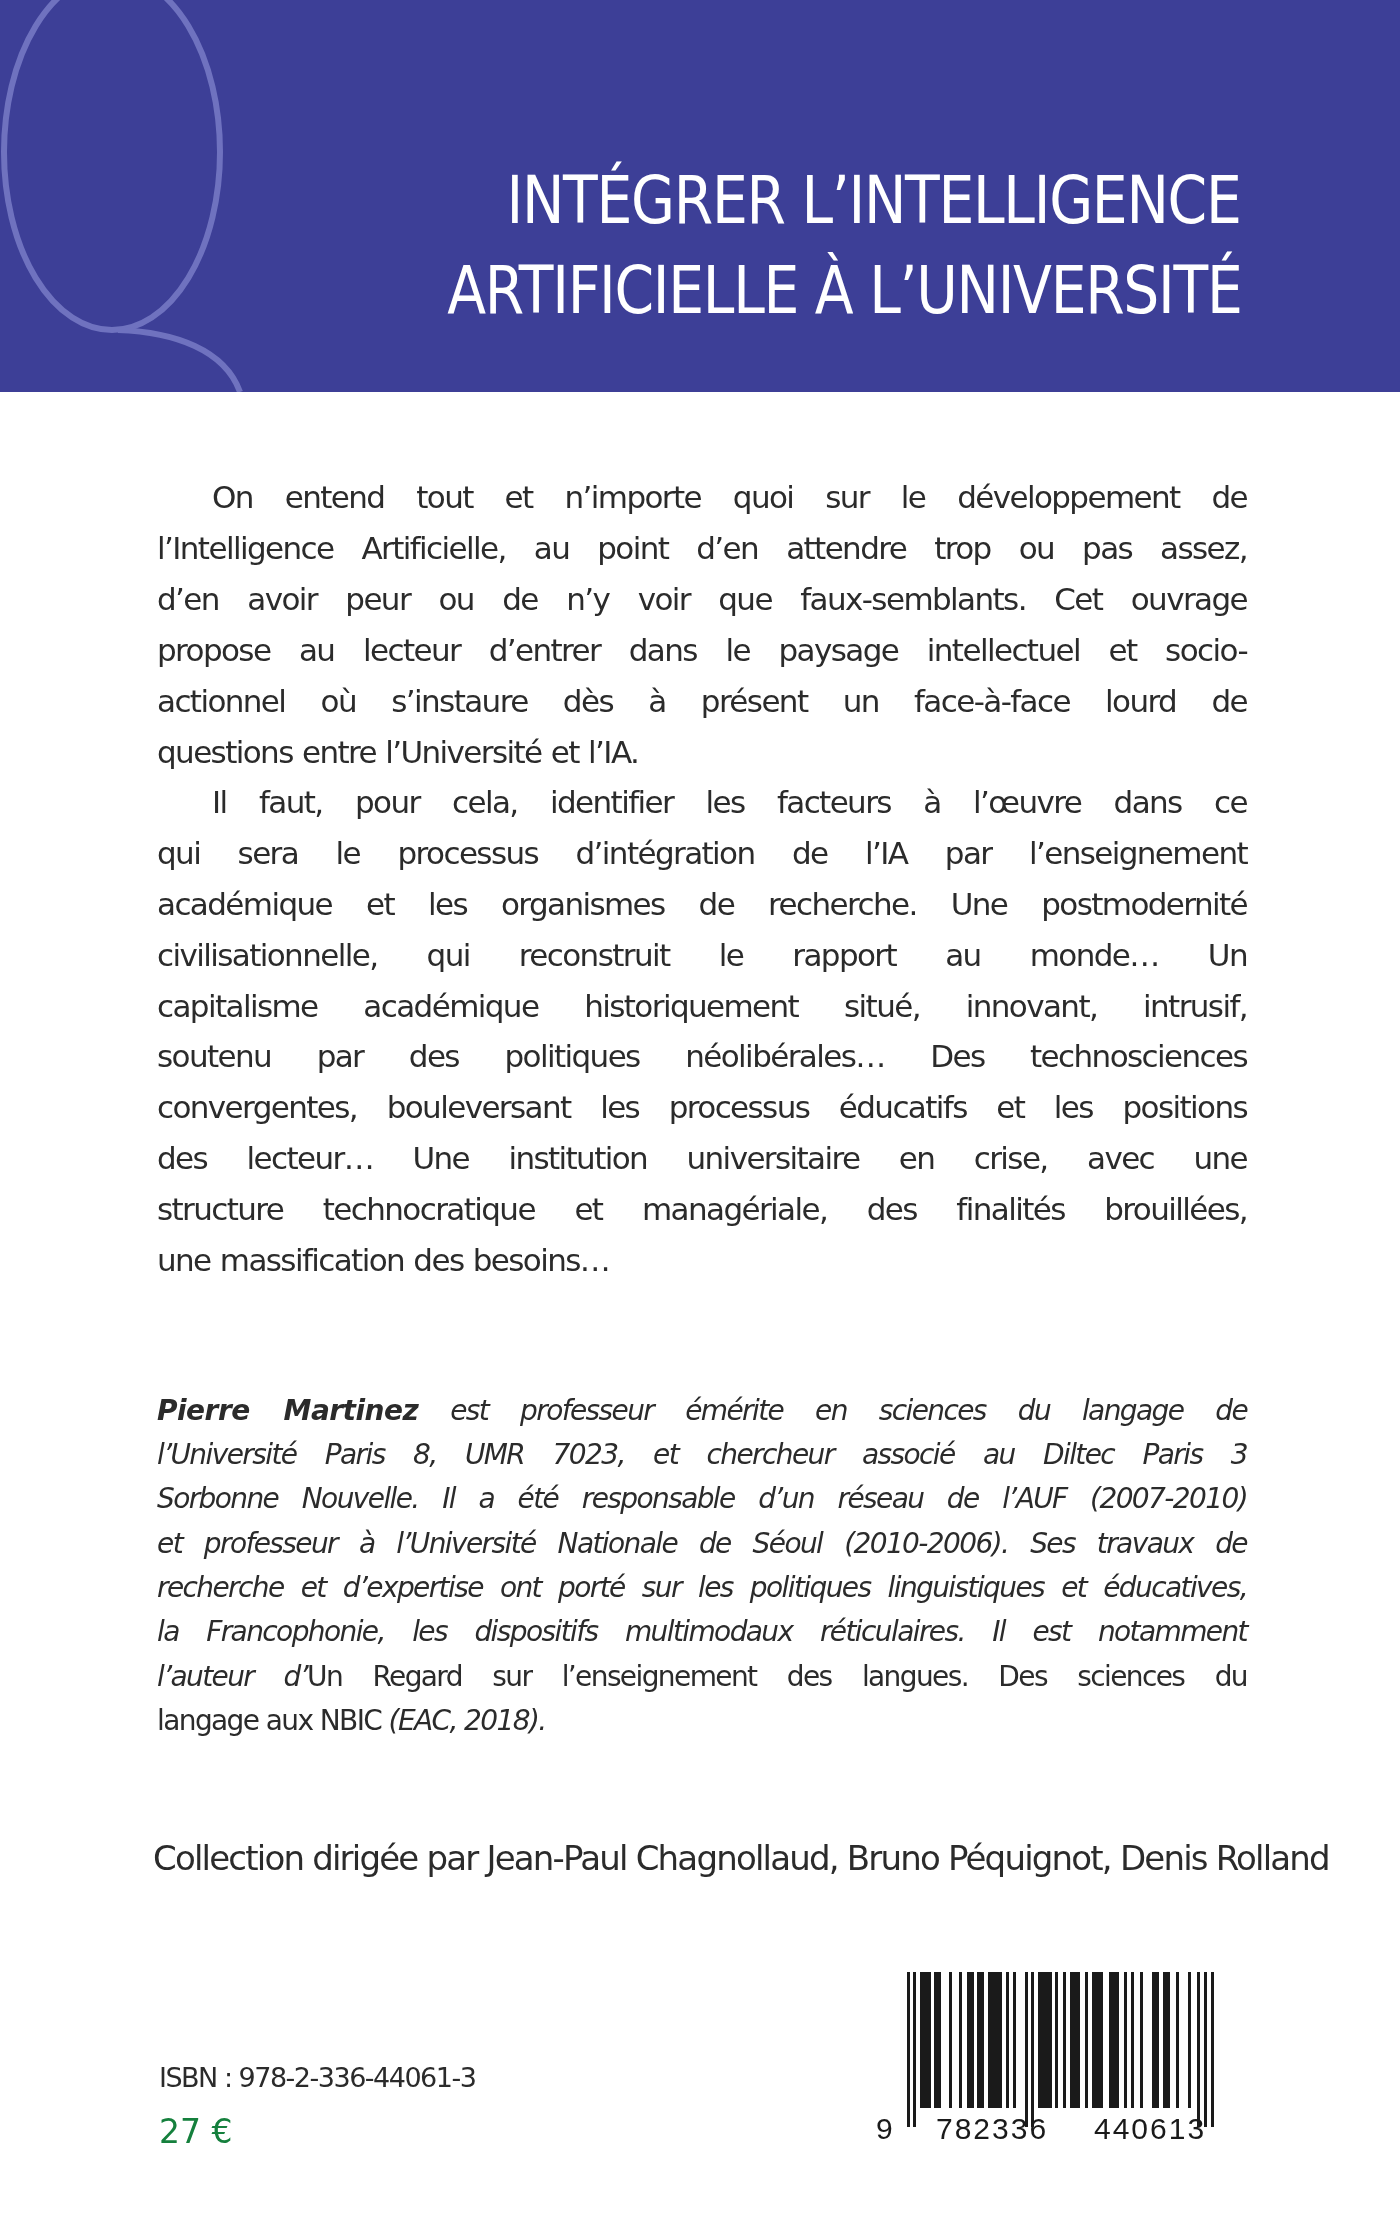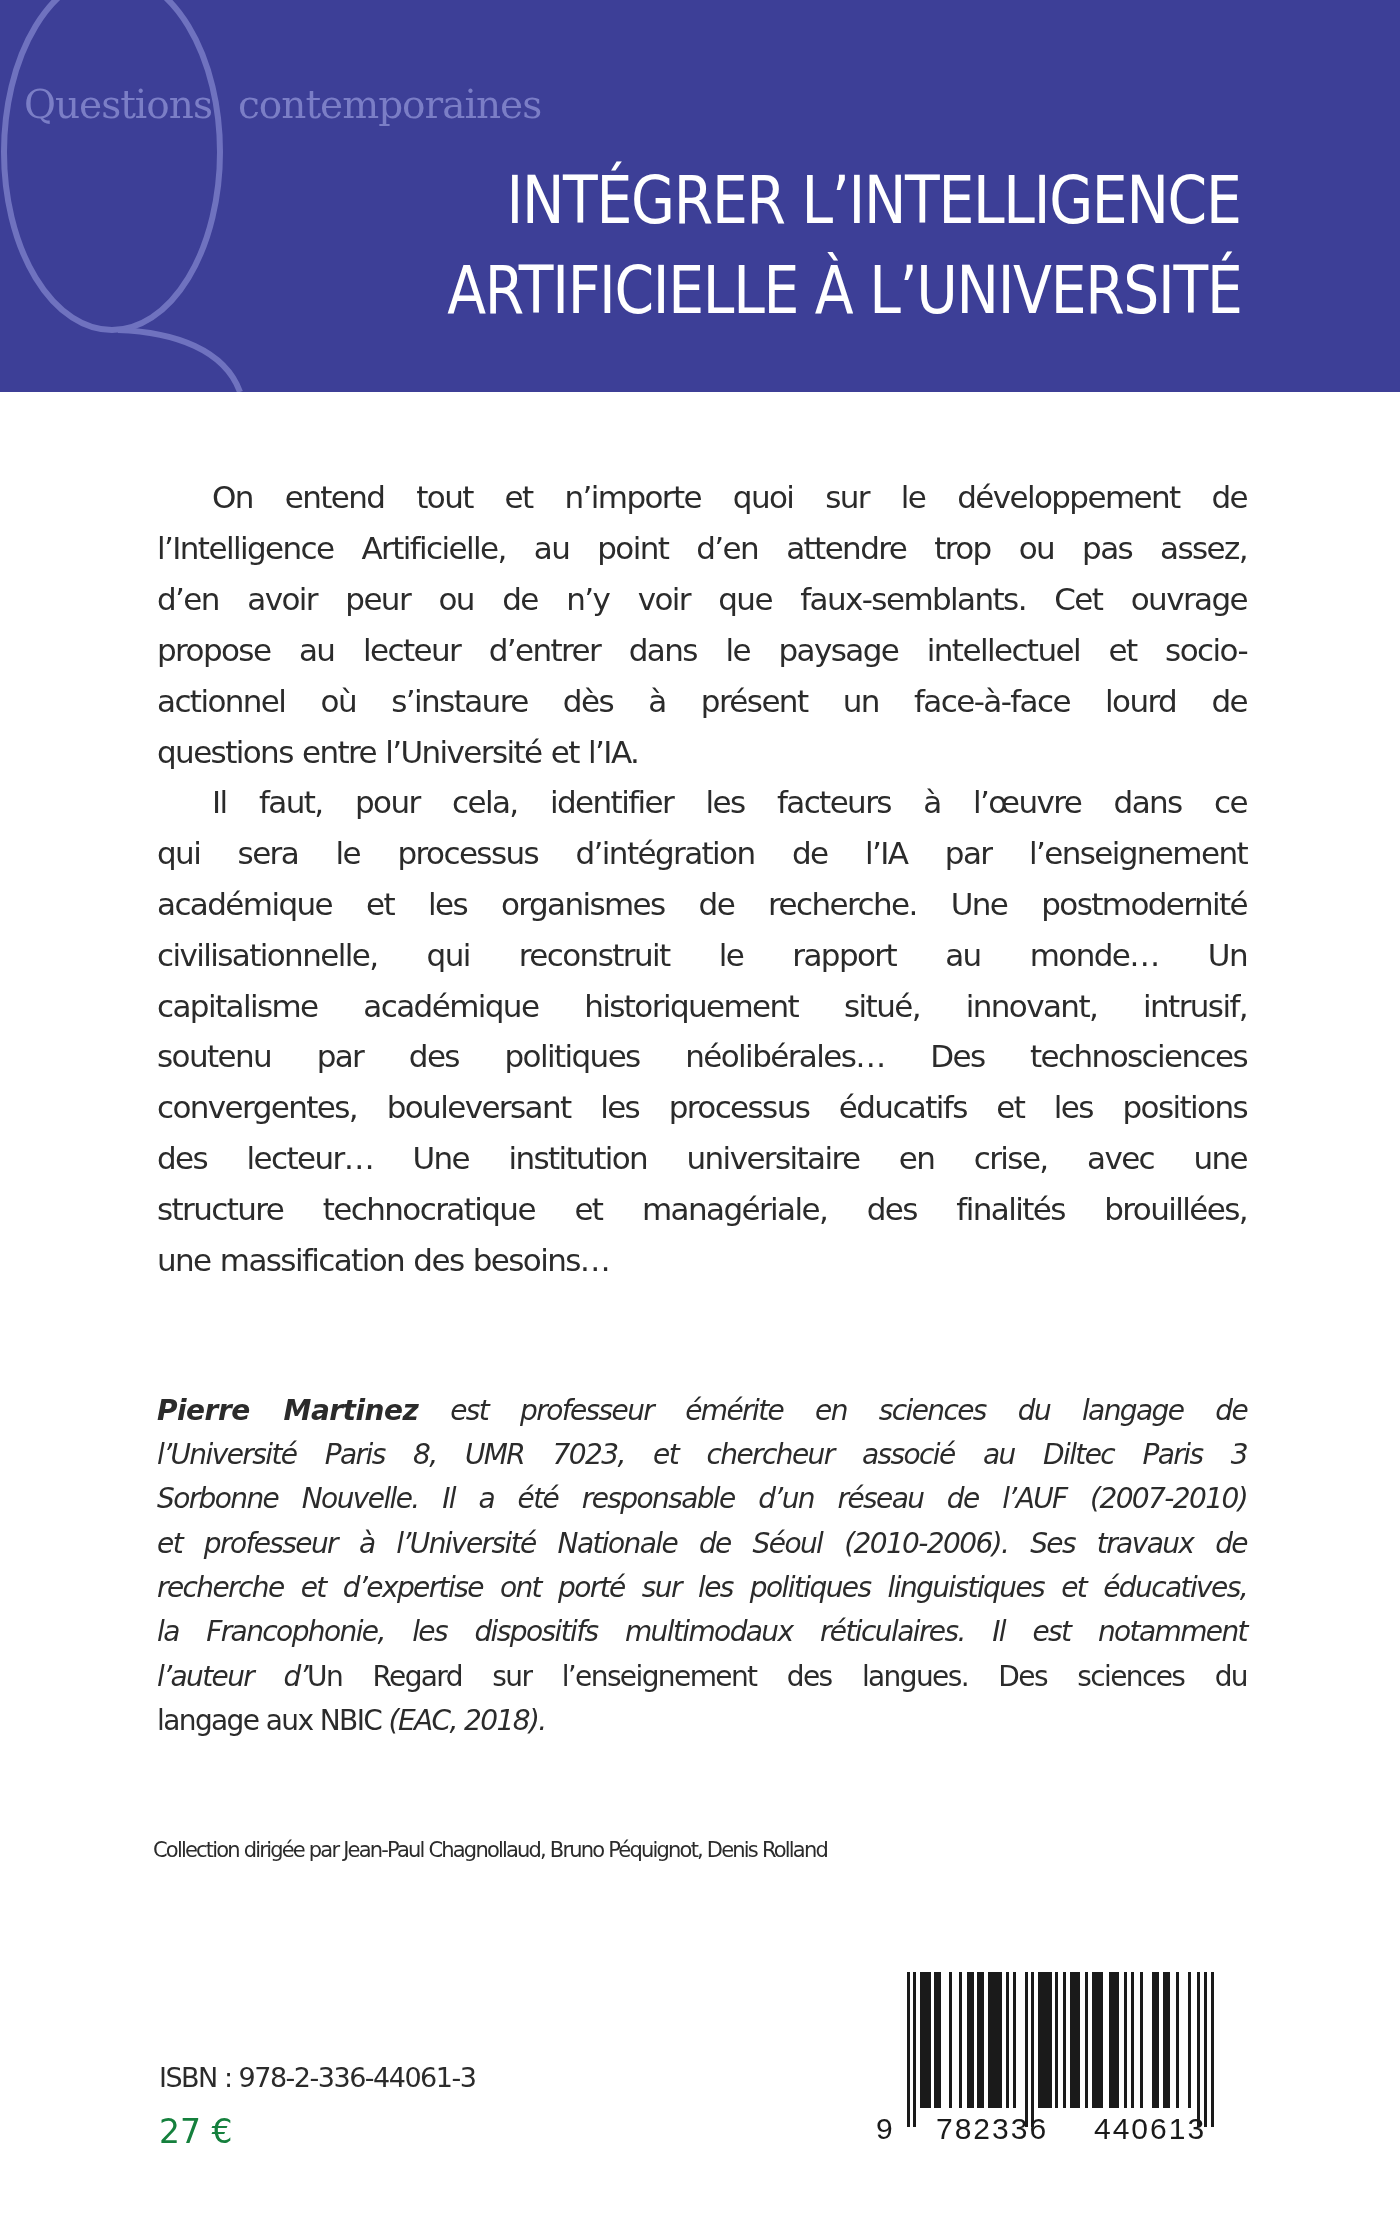--- a/index.html
+++ b/index.html
@@ -11,37 +11,34 @@
   .title-line { position:absolute; right:159px; font-family:"DejaVu Sans", sans-serif; font-weight:normal; color:#ffffff; white-space:nowrap; font-size:66px; letter-spacing:-1.5px; line-height:1; transform-origin:right center; }
   .title-1 { top:168px; transform:scaleX(0.86); }
   .title-2 { top:258px; transform:scaleX(0.86); }
   .line { position:absolute; left:157px; width:1090px; white-space:nowrap; color:#2b2b2b; font-family:"DejaVu Sans", sans-serif; }
   .j { text-align:justify; text-align-last:justify; }
   .body-line { font-size:31px; letter-spacing:-1.6px; word-spacing:1px; height:40px; line-height:40px; }
   .indent { padding-left:55px; box-sizing:border-box; }
   .bio-line { font-size:28px; letter-spacing:-1.6px; height:36px; line-height:36px; font-style:italic; }
   .bio-line .roman { font-style:normal; }
   .bio-line .name { font-weight:bold; font-style:italic; letter-spacing:-0.5px; }
-  .collection { position:absolute; left:153px; top:1838px; font-size:21px; letter-spacing:-1.8px; color:#2b2b2b; white-space:nowrap; }
+  .collection { position:absolute; left:153px; top:1838px; font-size:34px; letter-spacing:-1.8px; color:#2b2b2b; white-space:nowrap; }
   .isbn { position:absolute; left:159px; top:2062px; font-size:27px; letter-spacing:-1.5px; color:#2b2b2b; white-space:nowrap; }
   .price { position:absolute; left:159px; top:2112px; font-size:33px; color:#15803d; white-space:nowrap; }
   .barcode { position:absolute; left:870px; top:1968px; width:390px; height:180px; }
   .barcode-digits { position:absolute; top:2112px; font-family:"Liberation Sans", sans-serif; font-size:30px; color:#1a1a1a; letter-spacing:2px; white-space:nowrap; }
 </style>
 </head>
 <body>
 
 <div class="header">
   <svg class="q-logo" width="300" height="392" viewBox="0 0 300 392">
     <ellipse cx="112" cy="152" rx="108" ry="178" fill="none" stroke="#6f72bf" stroke-width="6"></ellipse>
     <path d="M118 330 C 175 332, 225 350, 240 392" fill="none" stroke="#6f72bf" stroke-width="6"></path>
   </svg>
-  <div class="series">
-    <span>Questions</span><span class="gap"></span><span>contemporaines</span>
-  </div>
   <div class="title-line title-1">INTÉGRER L’INTELLIGENCE</div>
   <div class="title-line title-2">ARTIFICIELLE À L’UNIVERSITÉ</div>
 </div>
 
 <div>
   <div class="line body-line j indent" style="top:477px;">On entend tout et n’importe quoi sur le développement de</div>
   <div class="line body-line j" style="top:528px;">l’Intelligence Artificielle, au point d’en attendre trop ou pas assez,</div>
   <div class="line body-line j" style="top:579px;">d’en avoir peur ou de n’y voir que faux-semblants. Cet ouvrage</div>
   <div class="line body-line j" style="top:630px;">propose au lecteur d’entrer dans le paysage intellectuel et socio-</div>
   <div class="line body-line j" style="top:681px;">actionnel où s’instaure dès à présent un face-à-face lourd de</div>

